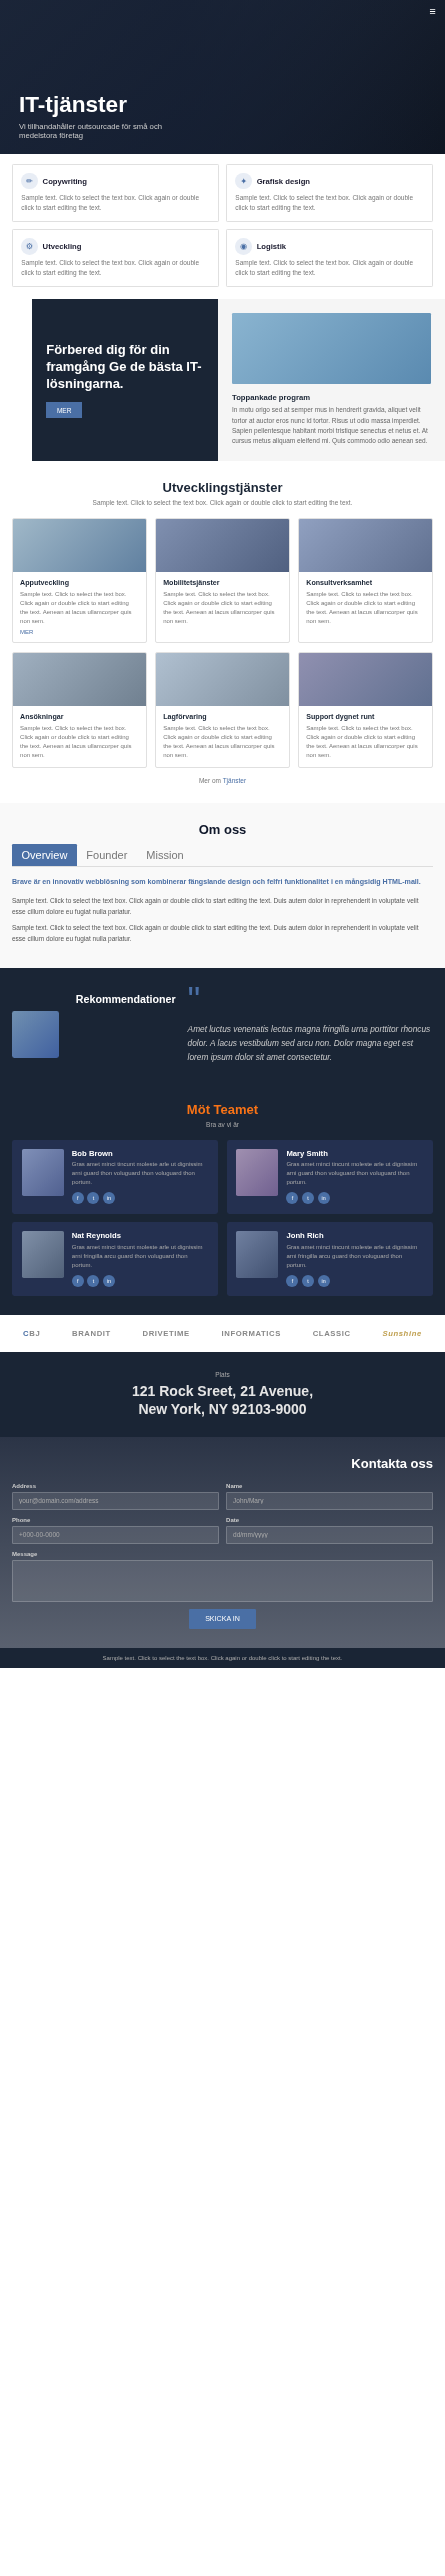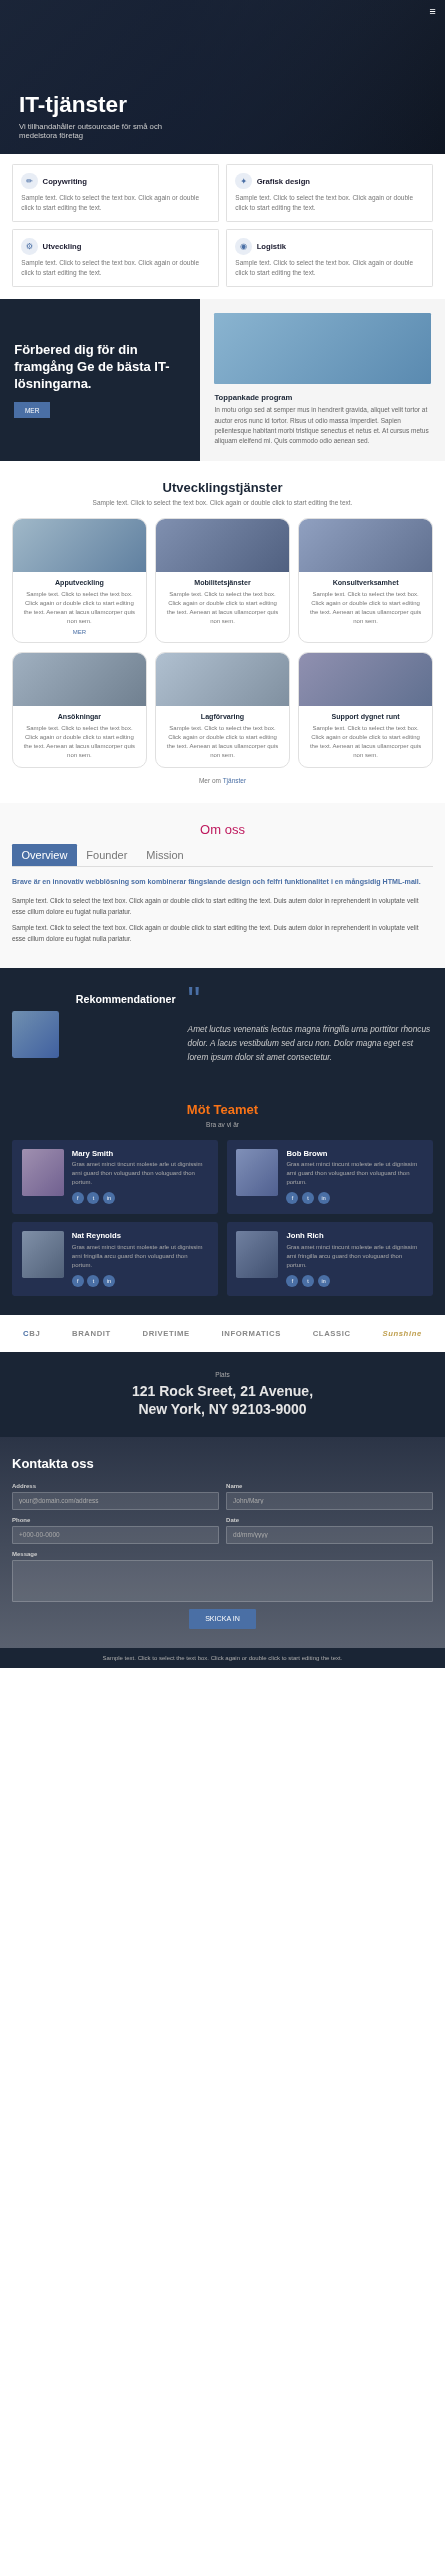--- a/index.html
+++ b/index.html
@@ -60,20 +60,21 @@
       font-size: 8.3px; color: #4a6fa5;
     }
     .service-card h4 { font-size: 7.7px; font-weight: 700; color: #1a1a2e; }
     .service-card p { font-size: 6.5px; color: #777; line-height: 1.5; margin-top: 2.4px; }
 
     
     .promo-section {
       display: flex;
       min-height: 119px;
       margin-top: 0;
+      padding-left: 32px;
     }
     .promo-left {
       background: #1a2535;
       color: #fff;
       width: 45%;
       padding: 19px 14.2px;
       display: flex;
       flex-direction: column;
       justify-content: center;
     }
@@ -106,23 +107,22 @@
     }
     .dev-section h2 { text-align: center; font-size: 13px; font-weight: 700; color: #1a2535; }
     .dev-section .subtitle { text-align: center; font-size: 6.5px; color: #777; margin: 3.6px 0 12px; }
     .dev-grid {
       display: grid;
       grid-template-columns: 1fr 1fr 1fr;
       gap: 8.3px;
     }
     .dev-card {
       border: 0.6px solid #e0e0e0;
-      border-radius: 10px;
+      border-radius: 2px;
       overflow: hidden;
-      text-align: center;
     }
     .dev-card .card-img {
       width: 100%; height: 53px;
       background: linear-gradient(135deg, #7a9bc0 0%, #4a6a90 100%);
     }
     .dev-card .card-img-1 { background: linear-gradient(135deg, #a0b8c8 0%, #6080a0 100%); }
     .dev-card .card-img-2 { background: linear-gradient(135deg, #8090b0 0%, #506080 100%); }
     .dev-card .card-img-3 { background: linear-gradient(135deg, #90a0c0 0%, #607090 100%); }
     .dev-card .card-img-4 { background: linear-gradient(135deg, #b0c0d0 0%, #8090a0 100%); }
     .dev-card .card-img-5 { background: linear-gradient(135deg, #a0b0c0 0%, #708090 100%); }
@@ -135,21 +135,21 @@
       text-align: center; margin-top: 9.5px;
       font-size: 6.5px; color: #777;
     }
     .dev-section .see-more a { color: #4a6fa5; text-decoration: none; }
 
     
     .about-section {
       padding: 19px 12px;
       background: #f9f9f9;
     }
-    .about-section h2 { font-size: 13px; font-weight: 400; color: #be185d; text-align: center; margin-bottom: 7.1px; }
+    .about-section h2 { font-size: 13px; font-weight: 700; color: #0f172a; text-align: center; margin-bottom: 7.1px; }
     .about-tabs {
       display: flex; gap: 0; border-bottom: 0.6px solid #ddd; margin-bottom: 9.5px;
     }
     .about-tab {
       padding: 4.7px 9.5px; font-size: 11px; cursor: pointer; border: none; background: none;
       color: #777;
     }
     .about-tab.active {
       background: #4a6fa5; color: #fff; border-radius: 1.2px 1.2px 0 0;
     }
@@ -246,21 +246,21 @@
       background: linear-gradient(to bottom, rgba(20,30,50,0.9) 0%, rgba(20,30,50,0.7) 100%);
       padding: 19px 12px;
       position: relative;
     }
     .contact-bg {
       position: absolute; top: 0; left: 0; right: 0; bottom: 0;
       background: linear-gradient(135deg, #3a5a7a 0%, #1a3050 100%);
       z-index: 0;
     }
     .contact-section > * { position: relative; z-index: 1; }
-    .contact-section h2 { text-align: left; font-size: 13px; font-weight: 700; color: #fff; margin-bottom: 12px; }
+    .contact-section h2 { text-align: right; font-size: 13px; font-weight: 700; color: #fff; margin-bottom: 12px; }
     .contact-form-grid {
       display: grid;
       grid-template-columns: 1fr 1fr;
       gap: 7.1px;
     }
     .form-group { display: flex; flex-direction: column; gap: 2.4px; }
     .form-group label { font-size: 6px; color: #ccc; font-weight: 600; }
     .form-group input, .form-group textarea {
       background: rgba(255,255,255,0.1);
       border: 0.6px solid rgba(255,255,255,0.2);
@@ -426,35 +426,35 @@
     <div class="quote-mark">"</div>
     <p>Amet luctus venenatis lectus magna fringilla urna porttitor rhoncus dolor. A lacus vestibulum sed arcu non. Dolor magna eget est lorem ipsum dolor sit amet consectetur.</p>
   </div>
 </div>
 
 <div class="team-section">
   <h2>Möt Teamet</h2>
   <p class="team-subtitle">Bra av vi är</p>
   <div class="team-grid">
     <div class="team-card">
-      <div class="team-avatar" style="background: linear-gradient(135deg, #a090b0, #706090);"></div>
+      <div class="team-avatar" style="background: linear-gradient(135deg, #8090b8, #506090);"></div>
       <div class="team-info">
-        <h4>Mary Smith</h4>
+        <h4>Bob Brown</h4>
         <p>Gras amet minci tincunt moleste arle ut dignissim arni guard thon voluguard thon voluguard thon portum.</p>
         <div class="team-social">
           <div class="social-icon">f</div>
           <div class="social-icon">t</div>
           <div class="social-icon">in</div>
         </div>
       </div>
     </div>
     <div class="team-card">
-      <div class="team-avatar" style="background: linear-gradient(135deg, #8090b8, #506090);"></div>
+      <div class="team-avatar" style="background: linear-gradient(135deg, #a090b0, #706090);"></div>
       <div class="team-info">
-        <h4>Bob Brown</h4>
+        <h4>Mary Smith</h4>
         <p>Gras amet minci tincunt moleste arle ut dignissim arni guard thon voluguard thon voluguard thon portum.</p>
         <div class="team-social">
           <div class="social-icon">f</div>
           <div class="social-icon">t</div>
           <div class="social-icon">in</div>
         </div>
       </div>
     </div>
     <div class="team-card">
       <div class="team-avatar" style="background: linear-gradient(135deg, #8090a8, #506078);"></div>

